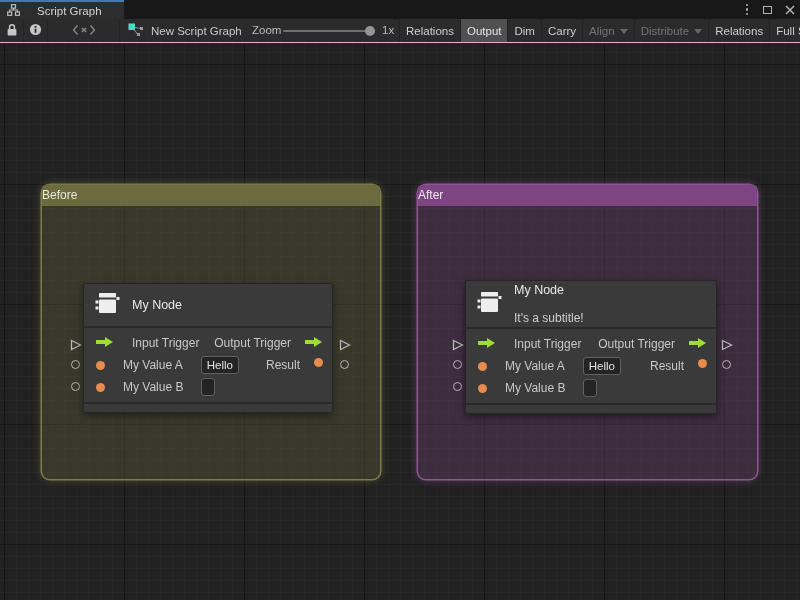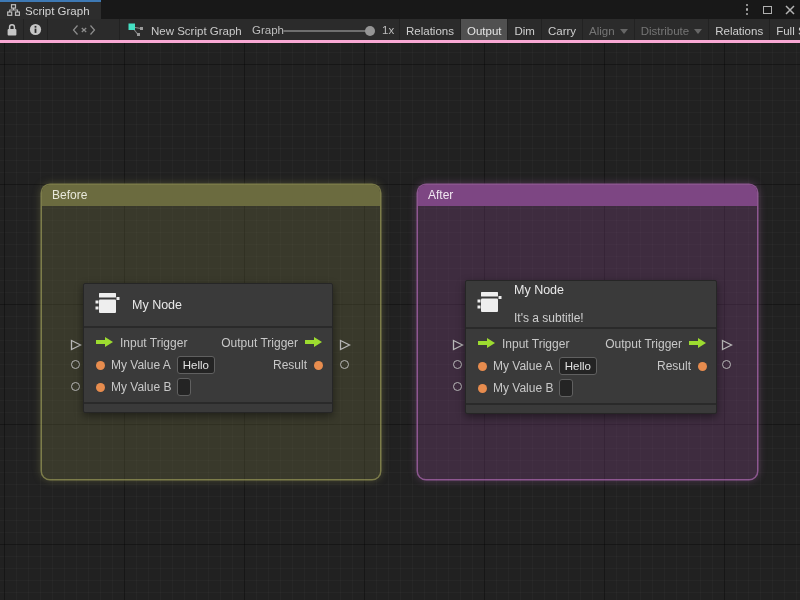--- a/index.html
+++ b/index.html
@@ -7,34 +7,34 @@
   body {
     font-family:"Liberation Sans","DejaVu Sans",sans-serif;
     background:#181818; color:#c4c4c4;
     position:relative; width:800px; height:600px;
     -webkit-font-smoothing:antialiased;
   }
 
   
   .tabbar { position:absolute; left:0; top:0; width:800px; height:19px; background:#181818; }
   .tab {
-    position:absolute; left:0; top:0; width:101px; height:19px;
+    position:absolute; left:0; top:0; width:124px; height:19px;
     background:#2d2d2d; border-top:2px solid #3e79b4;
-    display:flex; align-items:center; gap:5px; padding-left:7px;
+    display:flex; align-items:center; gap:17px; padding-left:7px;
     font-size:11.5px; color:#d4d4d4;
   }
   .win-controls { position:absolute; right:5px; top:0; height:19px; display:flex; align-items:center; gap:13px; }
   .kebab { display:flex; flex-direction:column; gap:2px; padding:2px; cursor:pointer; }
   .kebab i { width:2.5px; height:2.5px; border-radius:50%; background:#b0b0b0; }
   .maxbox { width:9px; height:8px; border:1.5px solid #b0b0b0; }
 
   
   .toolbar {
     position:absolute; left:0; top:19px; width:800px; height:24px;
-    background:#2b2b2b; border-bottom:3px solid #f9a8d4; overflow:hidden;
+    background:#2b2b2b; border-bottom:1px solid #f9a8d4; overflow:hidden;
     font-size:11.5px;
   }
   .tb-btn { position:absolute; top:0; height:23px; display:flex; align-items:center; justify-content:center; border-right:1px solid #222; cursor:pointer; }
   .tb-lock { left:0; width:24px; }
   .tb-info { left:24px; width:24px; }
   .tb-code { left:48px; width:72px; }
   .tb-newgraph { position:absolute; left:128px; top:0; height:23px; display:flex; align-items:center; gap:7px; color:#c9c9c9; }
   .zoom-label { position:absolute; left:252px; top:0; height:23px; line-height:23px; color:#bdbdbd; }
   .zoom-track { position:absolute; left:283px; top:11px; width:86px; height:2px; background:#6e6e6e; border-radius:1px; cursor:pointer; }
   .zoom-thumb { position:absolute; left:365px; top:7px; width:10px; height:10px; border-radius:50%; background:#959595; cursor:grab; }
@@ -59,21 +59,21 @@
       linear-gradient(rgba(255,255,255,0.022) 1px, transparent 1px),
       linear-gradient(90deg, rgba(255,255,255,0.022) 1px, transparent 1px);
     background-size:120px 120px,120px 120px,12px 12px,12px 12px;
     background-position:4px 21px,4px 21px,4px 21px,4px 21px;
     overflow:hidden;
   }
 
   
   .group { position:absolute; border-radius:8px; cursor:move; }
   .group-header {
-    height:21px; line-height:21px; padding-left:10px;
+    height:21px; line-height:21px; 
     border-radius:7px 7px 0 0; font-size:12px;
   }
   .group.before { left:42px; top:142px; width:338px; height:294px;
     background:rgba(112,112,66,0.30);
     box-shadow:0 0 0 1.5px rgba(170,170,95,0.6), 0 0 8px 1px rgba(170,170,95,0.35); }
   .group.before .group-header { background:#6b6b3f; color:#e8e8da; }
   .group.after { left:418px; top:142px; width:339px; height:294px;
     background:rgba(128,70,133,0.30);
     box-shadow:0 0 0 1.5px rgba(195,115,200,0.6), 0 0 8px 1px rgba(195,115,200,0.35); }
   .group.after .group-header { background:#7d4683; color:#f0e6f0; }
@@ -86,22 +86,22 @@
   .node.before { left:83px; top:240px; width:250px; }
   .node.after  { left:465px; top:237px; width:252px; }
   .node-header { display:flex; align-items:center; padding:0 10px; border-bottom:2px solid #2a2a2a; }
   .node.before .node-header { height:44px; }
   .node.after  .node-header { height:48px; }
   .node-icon { margin-right:11px; flex:0 0 auto; }
   .node-title { font-size:12.5px; color:#e8e8e8; }
   .node-subtitle { font-size:12px; color:#cfcfcf; margin-top:14px; }
   .node-body { padding:4px 0; }
   .node-row { height:22px; display:flex; align-items:center; padding:0 9px 0 12px; font-size:12px; color:#c8c8c8; }
-  .row-left { display:flex; align-items:center; gap:6px; }
-  .row-right { display:flex; align-items:center; gap:7px; margin-left:auto; }
+  .row-left { display:flex; align-items:center; gap:18px; }
+  .row-right { display:flex; gap:14px; margin-left:auto; }
   .node-footer { height:10px; border-top:2px solid #2a2a2a; }
 
   .port-dot { width:9px; height:9px; border-radius:50%; background:#e78c4e; cursor:crosshair; }
   .value-field {
     background:#242424; border:1px solid #606060; border-radius:3px;
     height:18px; line-height:16px; padding:0 5px; font-size:11.5px; color:#e2e2e2;
     min-width:12px; cursor:text;
   }
   .value-field.empty { width:14px; padding:0; }
 
@@ -169,21 +169,21 @@
     <span>
       <svg width="16" height="14" viewBox="0 0 16 14">
         <path d="M4 4 L13 5.5 M4 4 L10 11.5" stroke="#8a8a8a" stroke-width="1.1"></path>
         <rect x="0.5" y="0.5" width="6.5" height="6.5" fill="#45e0c3"></rect>
         <rect x="12" y="4" width="3" height="3" fill="#9a9a9a"></rect>
         <rect x="9" y="10" width="3" height="3" fill="#9a9a9a"></rect>
       </svg>
     </span>
     <span>New Script Graph</span>
   </div>
-  <span class="zoom-label">Graph</span>
+  <span class="zoom-label">Zoom</span>
   <div class="zoom-track"></div>
   <div class="zoom-thumb"></div>
   <span class="zoom-value">1x</span>
 
   <div class="tb-right">
     <div class="tbtn">
       <span>Relations</span>
     </div>
     <div class="tbtn active">
       <span>Output</span>

